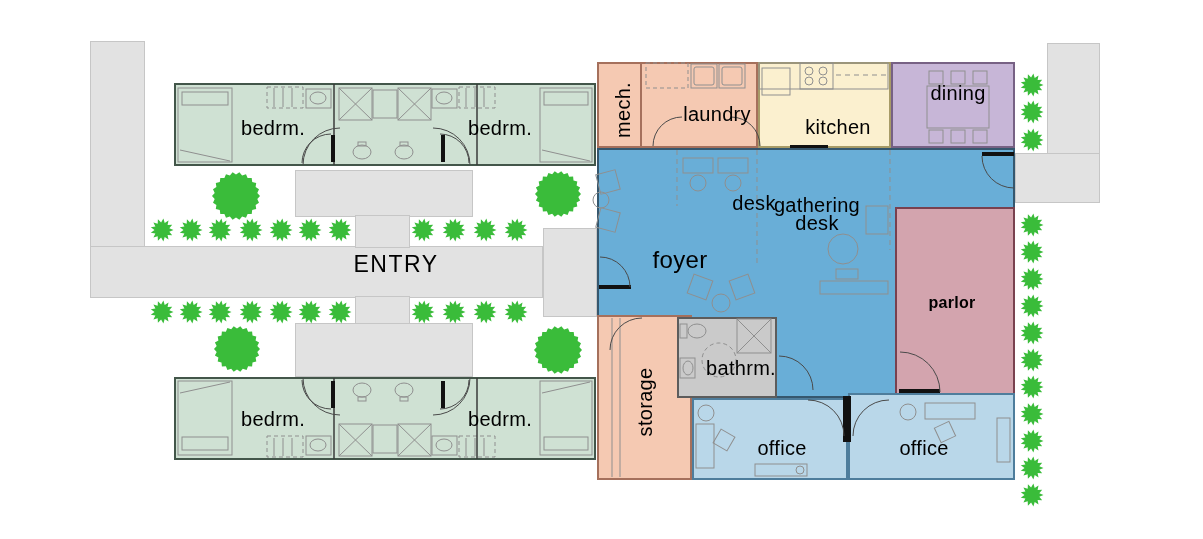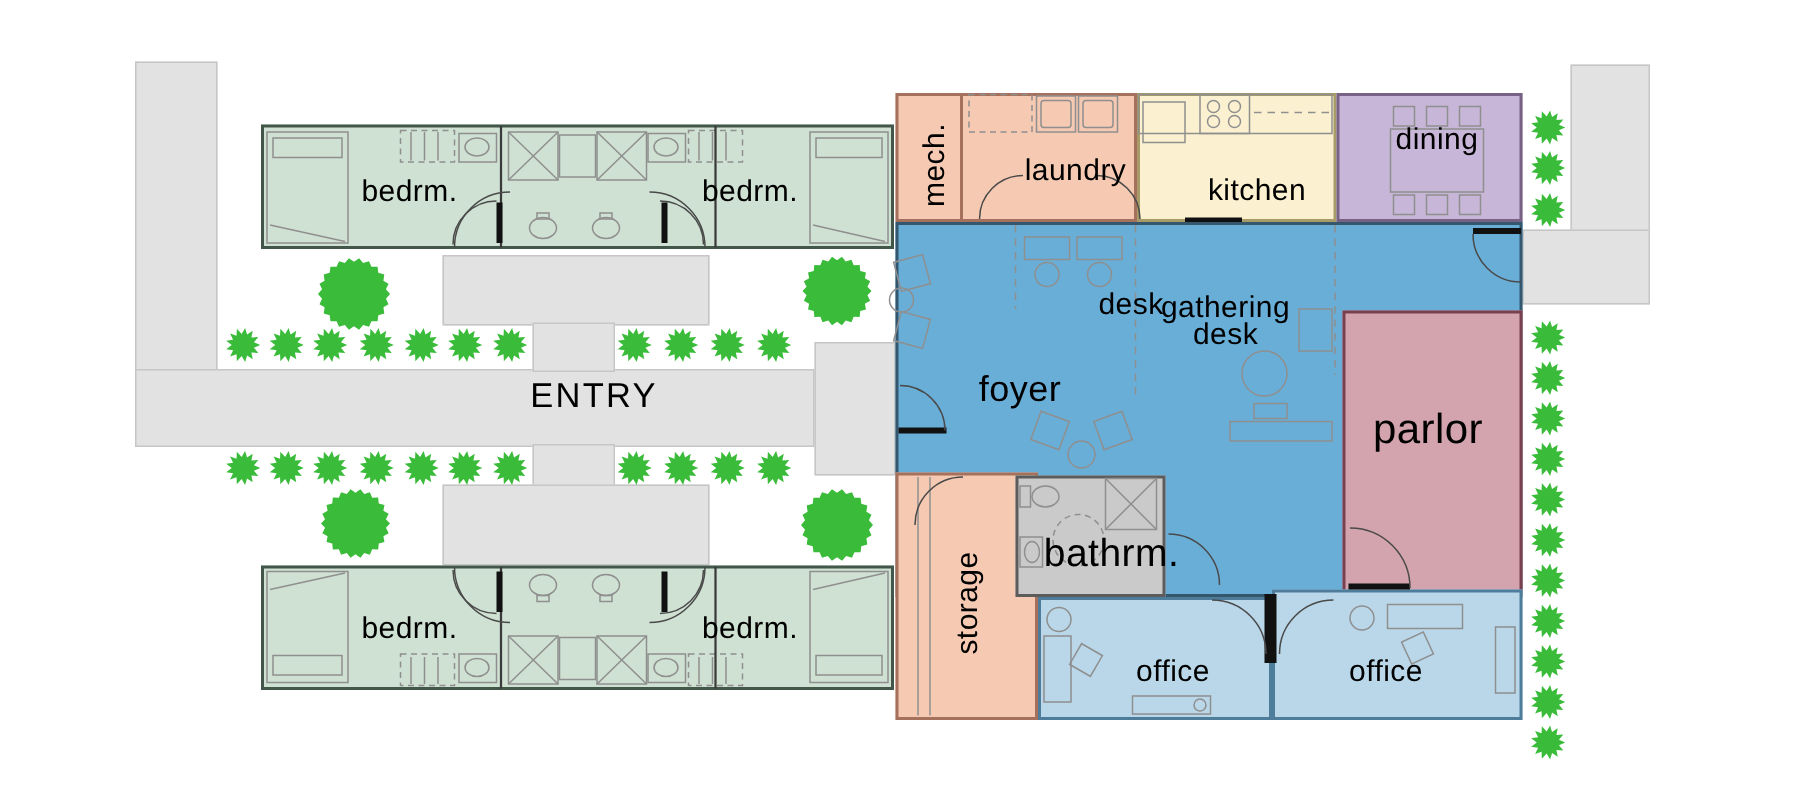--- a/index.html
+++ b/index.html
@@ -273,20 +273,20 @@
       <div class="room-label" style="left: 273px; top: 419px; font-size: 20px; letter-spacing: 0.3px; transform: translate(-50%, -50%) rotate(0deg);">bedrm.</div>
       <div class="room-label" style="left: 500px; top: 419px; font-size: 20px; letter-spacing: 0.3px; transform: translate(-50%, -50%) rotate(0deg);">bedrm.</div>
       <div class="room-label" style="left: 623px; top: 110px; font-size: 20px; letter-spacing: 0.3px; transform: translate(-50%, -50%) rotate(-90deg);">mech.</div>
       <div class="room-label" style="left: 699px; top: 114px; font-size: 20px; letter-spacing: 0.3px; transform: translate(-50%, -50%) rotate(0deg); margin-left: 18px;">laundry</div>
       <div class="room-label" style="left: 838px; top: 117px; font-size: 20px; letter-spacing: 0.3px; transform: translate(-50%, -50%) rotate(0deg); margin-top: 10px;">kitchen</div>
       <div class="room-label" style="left: 958px; top: 93px; font-size: 20px; letter-spacing: 0.3px; transform: translate(-50%, -50%) rotate(0deg);">dining</div>
       <div class="room-label" style="left: 714px; top: 203px; font-size: 20px; letter-spacing: 0.3px; transform: translate(-50%, -50%) rotate(0deg); margin-left: 40px;">desk</div>
       <div class="room-label" style="left: 817px; top: 205px; font-size: 20px; letter-spacing: 0.3px; transform: translate(-50%, -50%) rotate(0deg); text-align: right;">gathering</div>
       <div class="room-label" style="left: 817px; top: 223px; font-size: 20px; letter-spacing: 0.3px; transform: translate(-50%, -50%) rotate(0deg);">desk</div>
       <div class="room-label" style="left: 680px; top: 260px; font-size: 24px; letter-spacing: 0.3px; transform: translate(-50%, -50%) rotate(0deg);">foyer</div>
-      <div class="room-label" style="left: 952px; top: 286px; font-size: 28px; letter-spacing: 0.3px; transform: translate(-50%, -50%) rotate(0deg);">parlor</div>
+      <div class="room-label" style="left: 952px; top: 303px; font-size: 16px; letter-spacing: 0.3px; transform: translate(-50%, -50%) rotate(0deg); font-weight: bold;">parlor</div>
       <div class="room-label" style="left: 645px; top: 402px; font-size: 20px; letter-spacing: 0.3px; transform: translate(-50%, -50%) rotate(-90deg);">storage</div>
-      <div class="room-label" style="left: 741px; top: 368px; font-size: 26px; letter-spacing: 0.3px; transform: translate(-50%, -50%) rotate(0deg);">bathrm.</div>
+      <div class="room-label" style="left: 741px; top: 368px; font-size: 20px; letter-spacing: 0.3px; transform: translate(-50%, -50%) rotate(0deg);">bathrm.</div>
       <div class="room-label" style="left: 782px; top: 448px; font-size: 20px; letter-spacing: 0.3px; transform: translate(-50%, -50%) rotate(0deg);">office</div>
       <div class="room-label" style="left: 924px; top: 448px; font-size: 20px; letter-spacing: 0.3px; transform: translate(-50%, -50%) rotate(0deg);">office</div>
       <div class="room-label" style="left: 396px; top: 264px; font-size: 23px; letter-spacing: 1.5px; transform: translate(-50%, -50%) rotate(0deg);">ENTRY</div>
     </div>
 </div>
 
 </body></html>

